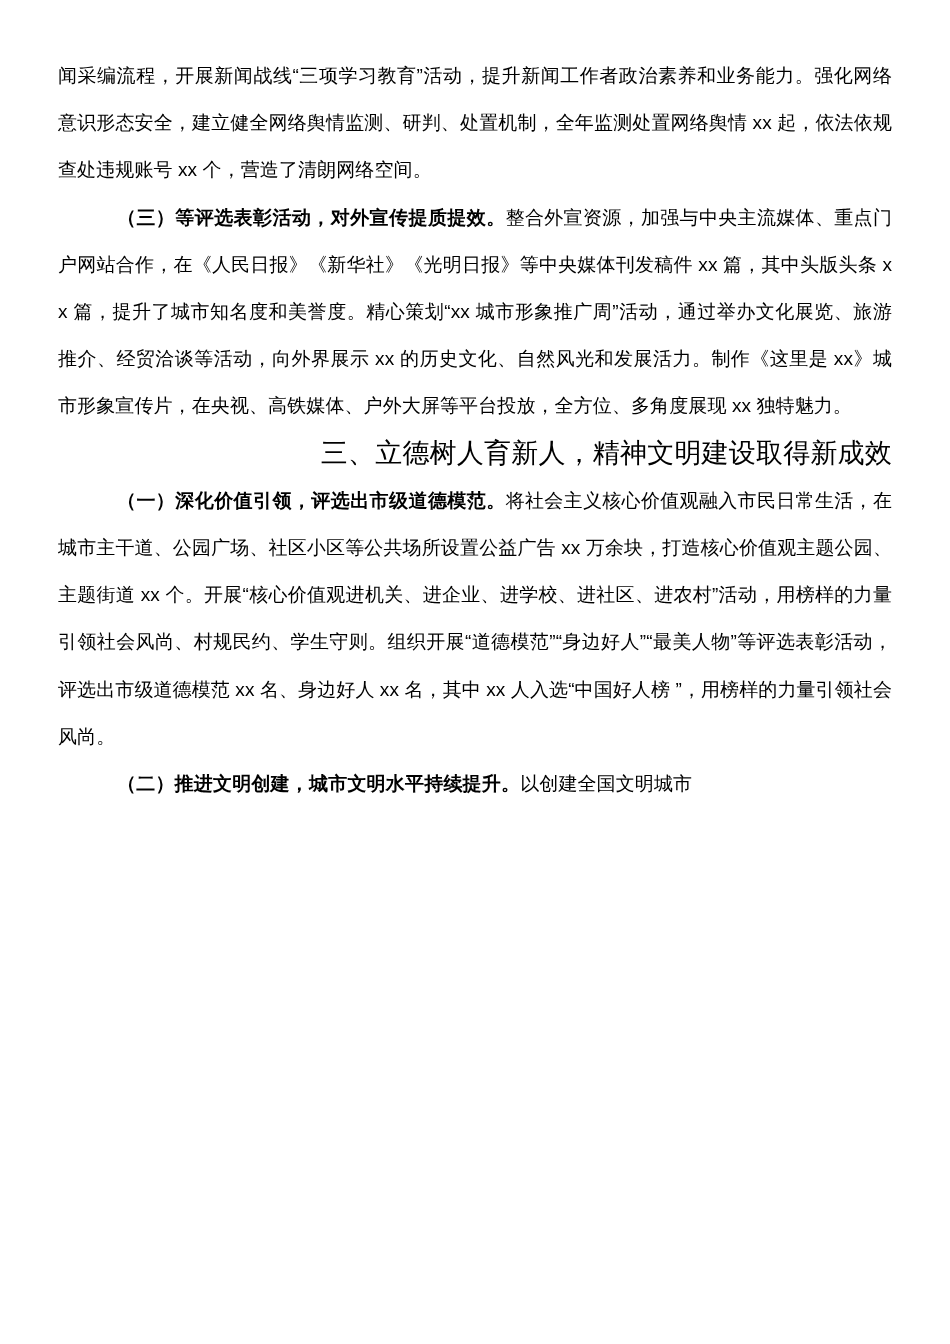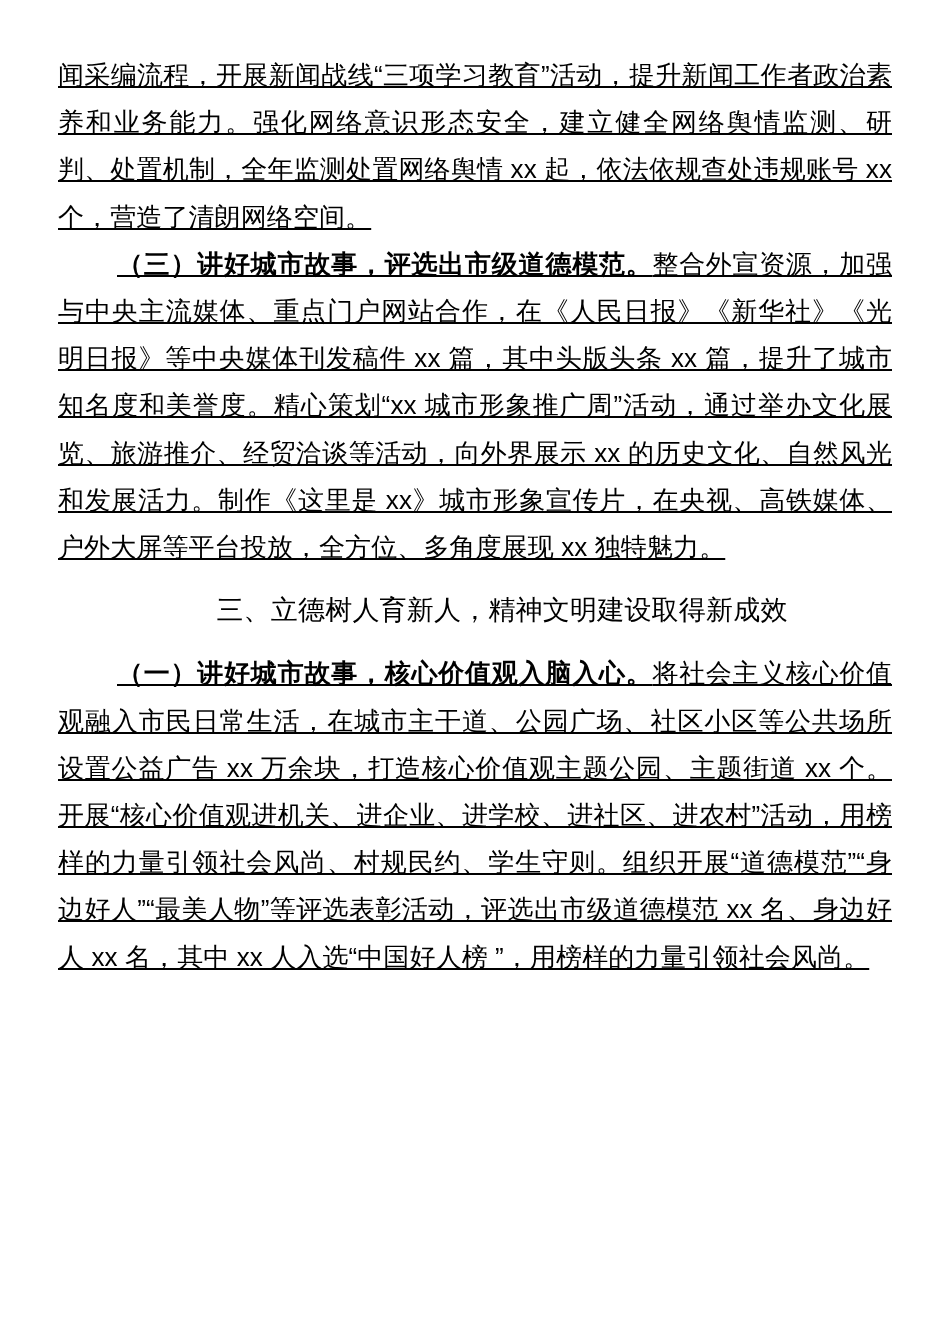--- a/index.html
+++ b/index.html
@@ -22,41 +22,40 @@
     position: absolute;
     left: 58px;
     top: 52px;
     width: 834px;
   }
 
   
   p.para {
     margin: 0;
     padding: 0;
-    font-size: 26px;
+    font-size: 19px;
     line-height: 47.2px;
     text-align: justify;
     text-justify: inter-ideograph;
     letter-spacing: 0.1px;
     word-break: break-all;
     text-indent: 0;
-    text-decoration: underline;
   }
 
   p.para.indent {
     text-indent: 59px;
   }
 
   
   p.section-heading {
-    margin: 16px;
+    margin: 0;
     padding: 0;
     font-size: 27px;
     line-height: 47.2px;
-    text-align: center;
+    text-align: right;
     text-indent: 54px;
     letter-spacing: 0.2px;
     word-break: break-all;
   }
 
   
   .lead {
     font-weight: bold;
     letter-spacing: 0.2px;
   }
@@ -67,23 +66,24 @@
   }
 </style>
 </head>
 <body>
 
 <div class="page">
   <div class="content">
 
     <p class="para">闻采编流程，开展新闻战线“三项学习教育”活动，提升新闻工作者政治素养和业务能力。强化网络意识形态安全，建立健全网络舆情监测、研判、处置机制，全年监测处置网络舆情 xx 起，依法依规查处违规账号 xx 个，营造了清朗网络空间。</p>
 
-    <p class="para indent"><span class="lead">（三）讲好城市故事，评选出市级道德模范。</span><span>整合外宣资源，加强与中央主流媒体、重点门户网站合作，在《人民日报》《新华社》《光明日报》等中央媒体刊发稿件 xx 篇，其中头版头条 xx 篇，提升了城市知名度和美誉度。精心策划“xx 城市形象推广周”活动，通过举办文化展览、旅游推介、经贸洽谈等活动，向外界展示 xx 的历史文化、自然风光和发展活力。制作《这里是 xx》城市形象宣传片，在央视、高铁媒体、户外大屏等平台投放，全方位、多角度展现 xx 独特魅力。</span></p>
+    <p class="para indent"><span class="lead">（三）等评选表彰活动，对外宣传提质提效。</span><span>整合外宣资源，加强与中央主流媒体、重点门户网站合作，在《人民日报》《新华社》《光明日报》等中央媒体刊发稿件 xx 篇，其中头版头条 xx 篇，提升了城市知名度和美誉度。精心策划“xx 城市形象推广周”活动，通过举办文化展览、旅游推介、经贸洽谈等活动，向外界展示 xx 的历史文化、自然风光和发展活力。制作《这里是 xx》城市形象宣传片，在央视、高铁媒体、户外大屏等平台投放，全方位、多角度展现 xx 独特魅力。</span></p>
 
     <p class="section-heading">三、立德树人育新人，精神文明建设取得新成效</p>
 
 
-    <p class="para indent"><span class="lead">（一）讲好城市故事，核心价值观入脑入心。</span><span>将社会主义核心价值观融入市民日常生活，在城市主干道、公园广场、社区小区等公共场所设置公益广告 xx 万余块，打造核心价值观主题公园、主题街道 xx 个。开展“核心价值观进机关、进企业、进学校、进社区、进农村”活动，用榜样的力量引领社会风尚、村规民约、学生守则。组织开展“道德模范”“身边好人”“最美人物”等评选表彰活动，评选出市级道德模范 xx 名、身边好人 xx 名，其中 xx 人入选“中国好人榜 ”，用榜样的力量引领社会风尚。</span></p>
+    <p class="para indent"><span class="lead">（一）深化价值引领，评选出市级道德模范。</span><span>将社会主义核心价值观融入市民日常生活，在城市主干道、公园广场、社区小区等公共场所设置公益广告 xx 万余块，打造核心价值观主题公园、主题街道 xx 个。开展“核心价值观进机关、进企业、进学校、进社区、进农村”活动，用榜样的力量引领社会风尚、村规民约、学生守则。组织开展“道德模范”“身边好人”“最美人物”等评选表彰活动，评选出市级道德模范 xx 名、身边好人 xx 名，其中 xx 人入选“中国好人榜 ”，用榜样的力量引领社会风尚。</span></p>
 
+    <p class="para indent"><span class="lead">（二）推进文明创建，城市文明水平持续提升。</span><span>以创建全国文明城市</span></p>
 
     <div class="tail-space"></div>
   </div>
 </div>
 
 </body></html>

